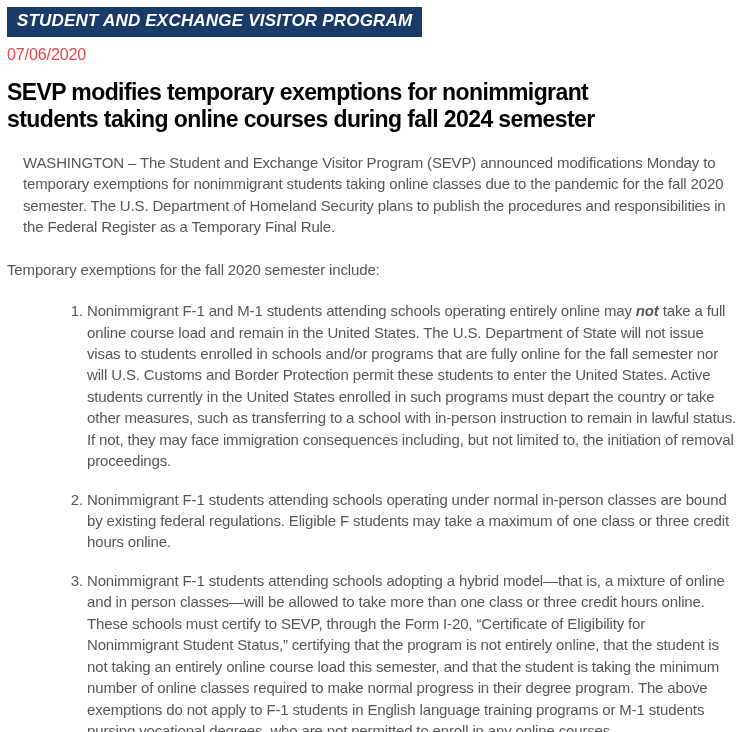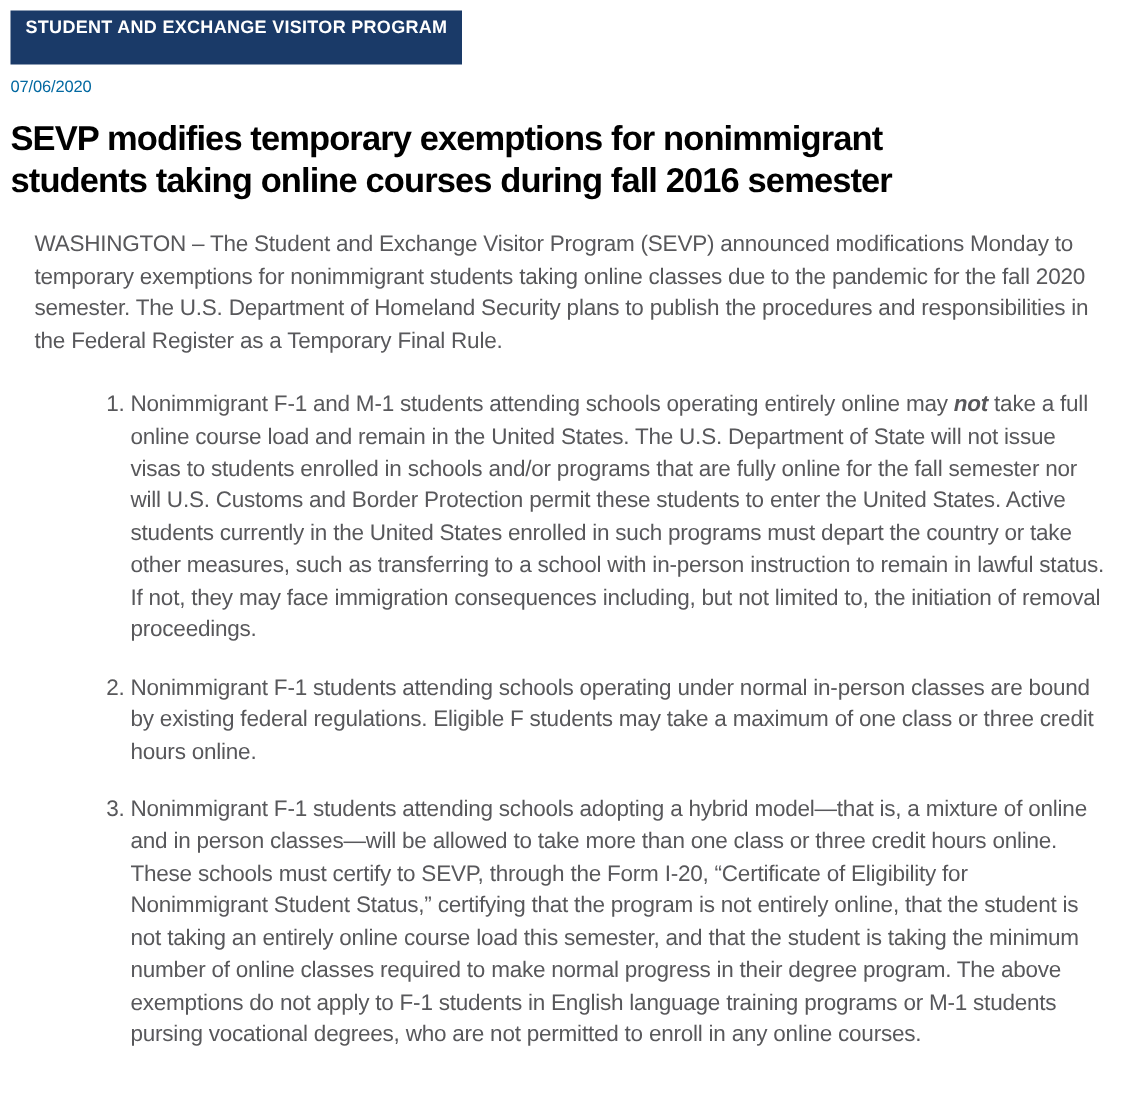--- a/index.html
+++ b/index.html
@@ -15,29 +15,30 @@
     box-sizing: border-box;
     width: 747px;
     min-height: 732px;
     padding: 7px 8px 12px 7px;
     background: #ffffff;
   }
   .program-banner {
     display: inline-block;
     background: #1a3a68;
     color: #ffffff;
-    font-size: 12px;
+    font-size: 17px;
     font-weight: 600;
     letter-spacing: 0.2px;
-    padding: 5px 10px 18px 10px;
+    padding: 5px 10px 6px 10px;
     line-height: 1.1;
+    font-style: italic;
   }
   .release-date {
-    color: #0369a1;
-    font-size: 11px;
+    color: #ef4444;
+    font-size: 16px;
     letter-spacing: -0.1px;
     margin-top: 9px;
   }
   h1.page-title {
     color: #000000;
     font-size: 23px;
     font-weight: 700;
     letter-spacing: -0.6px;
     line-height: 1.2;
     margin: 15px 0 18px 0;
@@ -73,24 +74,25 @@
 </style>
 </head>
 <body>
 
 <div class="page">
 
   <div class="program-banner" style="background-color: rgb(26, 58, 104); color: rgb(255, 255, 255);">STUDENT AND EXCHANGE VISITOR PROGRAM</div>
 
   <div class="release-date">07/06/2020</div>
 
-  <h1 class="page-title">SEVP modifies temporary exemptions for nonimmigrant students taking online courses during fall 2016 semester</h1>
+  <h1 class="page-title">SEVP modifies temporary exemptions for nonimmigrant students taking online courses during fall 2024 semester</h1>
 
   <p class="body-text intro-paragraph">WASHINGTON – The Student and Exchange Visitor Program (SEVP) announced modifications Monday to temporary exemptions for nonimmigrant students taking online classes due to the pandemic for the fall 2020 semester. The U.S. Department of Homeland Security plans to publish the procedures and responsibilities in the Federal Register as a Temporary Final Rule.</p>
 
+  <p class="body-text list-intro">Temporary exemptions for the fall 2020 semester include:</p>
 
   <ol class="exemption-list">
     <li><span>Nonimmigrant F-1 and M-1 students attending schools operating entirely online may </span><span class="em-not">not</span><span> take a full online course load and remain in the United States. The U.S. Department of State will not issue visas to students enrolled in schools and/or programs that are fully online for the fall semester nor will U.S. Customs and Border Protection permit these students to enter the United States. Active students currently in the United States enrolled in such programs must depart the country or take other measures, such as transferring to a school with in-person instruction to remain in lawful status. If not, they may face immigration consequences including, but not limited to, the initiation of removal proceedings.</span></li>
     <li><span>Nonimmigrant F-1 students attending schools operating under normal in-person classes are bound by existing federal regulations. Eligible F students may take a maximum of one class or three credit hours online.</span></li>
     <li><span>Nonimmigrant F-1 students attending schools adopting a hybrid model—that is, a mixture of online and in person classes—will be allowed to take more than one class or three credit hours online. These schools must certify to SEVP, through the Form I-20, “Certificate of Eligibility for Nonimmigrant Student Status,” certifying that the program is not entirely online, that the student is not taking an entirely online course load this semester, and that the student is taking the minimum number of online classes required to make normal progress in their degree program. The above exemptions do not apply to F-1 students in English language training programs or M-1 students pursing vocational degrees, who are not permitted to enroll in any online courses.</span></li>
   </ol>
 
 </div>
 
 </body></html>

